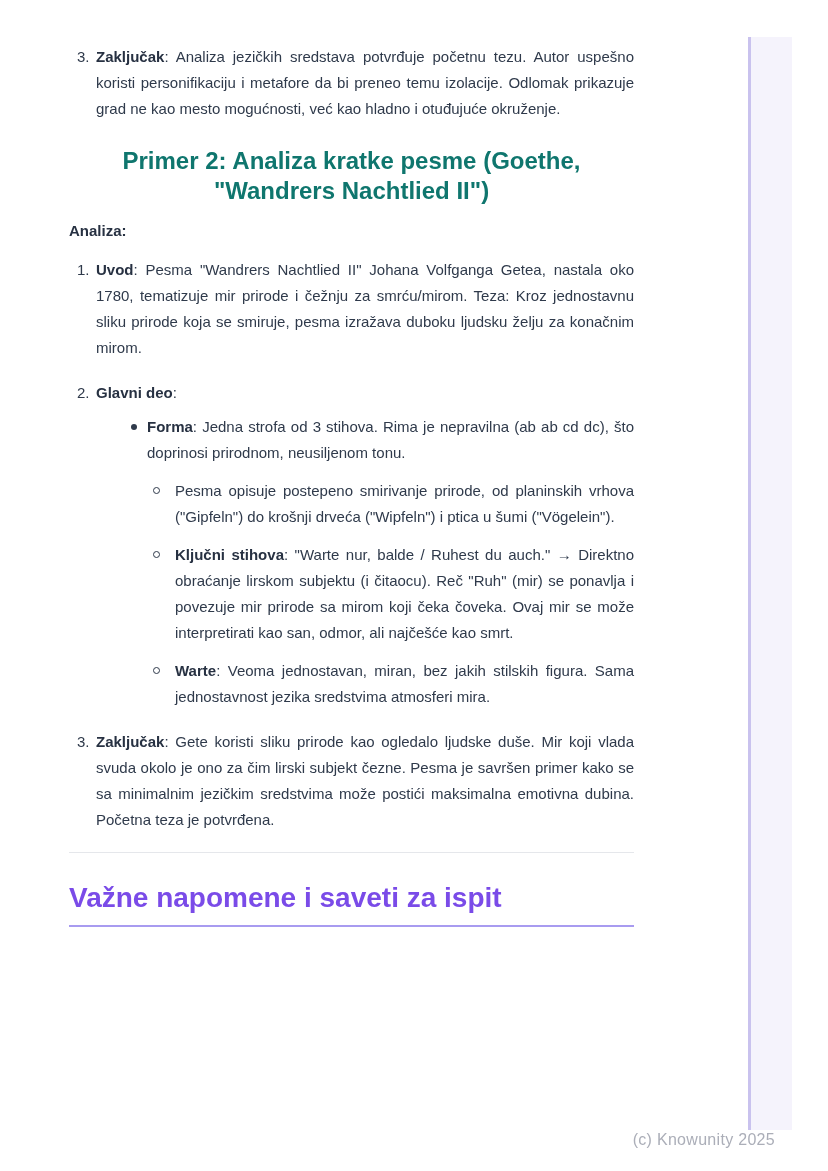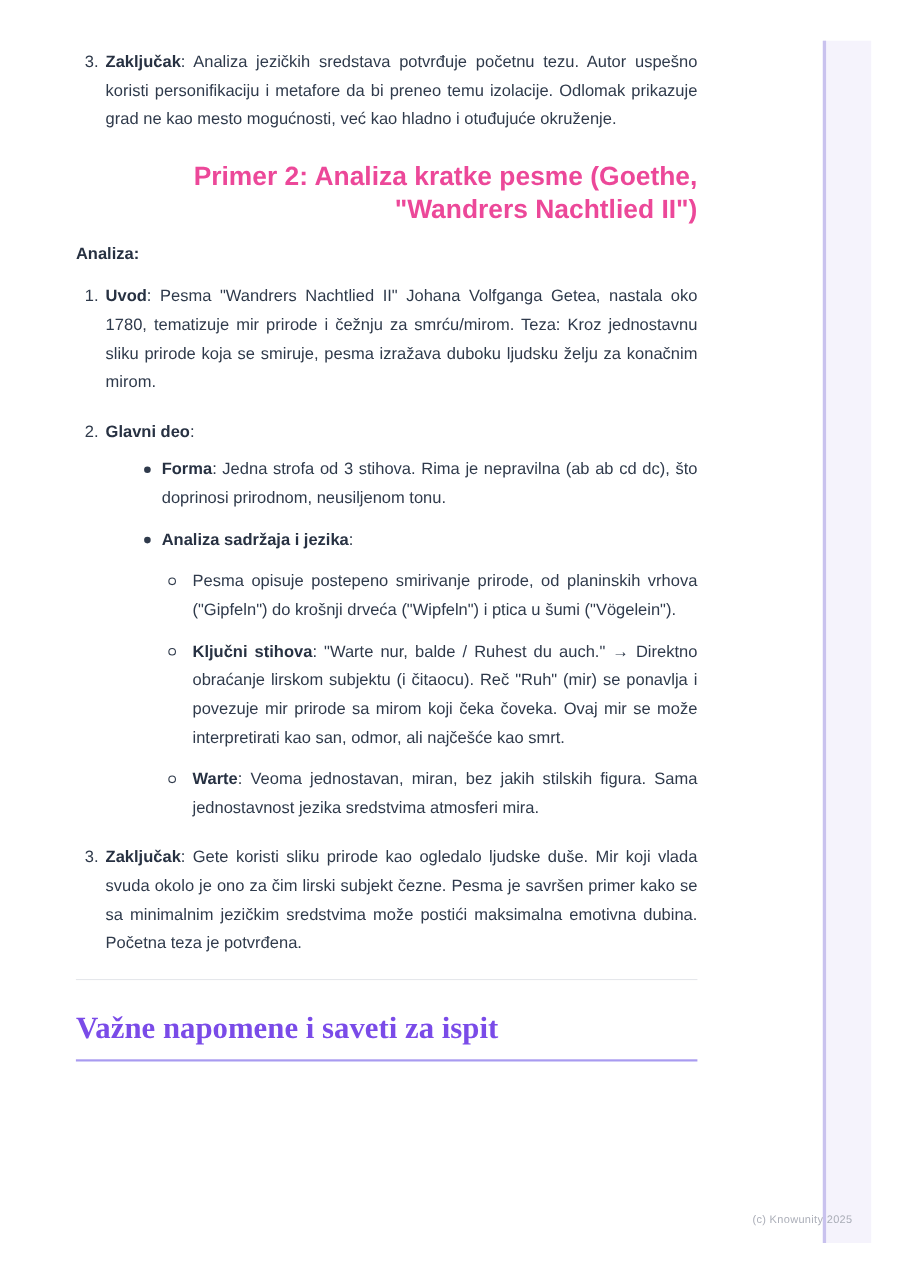--- a/index.html
+++ b/index.html
@@ -53,48 +53,47 @@
     border: 1.5px solid #2f3a4b;
     background: transparent;
   }
   .ul1 { margin-top: 8px; }
   .ul2 { margin-top: 0; }
 
   .h2 {
     font-size: 24px;
     line-height: 30px;
     font-weight: bold;
-    color: #ec4899;
-    text-align: right;
+    color: #0f766e;
+    text-align: center;
     margin: 24px 0 12px 0;
   }
   .p-tekst { margin: 0 0 22px 0; }
   .p-analiza { margin: 0 0 13px 0; text-align: left; }
 
   .divider {
     border: none;
     border-top: 1px solid #e5e7eb;
     margin: 14px 0 0 0;
   }
   .h1 {
     font-size: 28px;
     line-height: 34px;
     font-weight: bold;
     color: #7a4be8;
     text-align: left;
     margin: 28px 0 0 0;
     padding-bottom: 10px;
     border-bottom: 2px solid #a89bf0;
-    font-family: Liberation Serif, serif;
   }
   .watermark {
     position: absolute;
-    top: 1102px;
+    top: 1132px;
     right: 53px;
-    font-size: 10px;
+    font-size: 16px;
     line-height: 15px;
     color: #abaeb8;
     letter-spacing: 0.3px;
     z-index: 3;
   }
 </style>
 </head>
 <body>
 
 <div class="page">
@@ -126,24 +125,20 @@
         <span class="num">2.</span>
         <b>Glavni deo</b><span>:</span>
 
         <div class="ul1">
 
           <div class="b1">
             <span class="dot"></span>
             <b>Forma</b><span>: </span><span>Jedna strofa od 3 stihova. Rima je nepravilna (ab ab cd dc), što doprinosi prirodnom, neusiljenom tonu.</span>
           </div>
 
-          <div class="b1">
-            <span class="dot"></span>
-            <b>Analiza sadržaja i jezika</b><span>:</span>
-          </div>
 
           <div class="ul2">
 
             <div class="b2">
               <span class="circ"></span>
               <b></b><span></span><span>Pesma opisuje postepeno smirivanje prirode, od planinskih vrhova ("Gipfeln") do krošnji drveća ("Wipfeln") i ptica u šumi ("Vögelein").</span>
             </div>
 
 
             <div class="b2">

